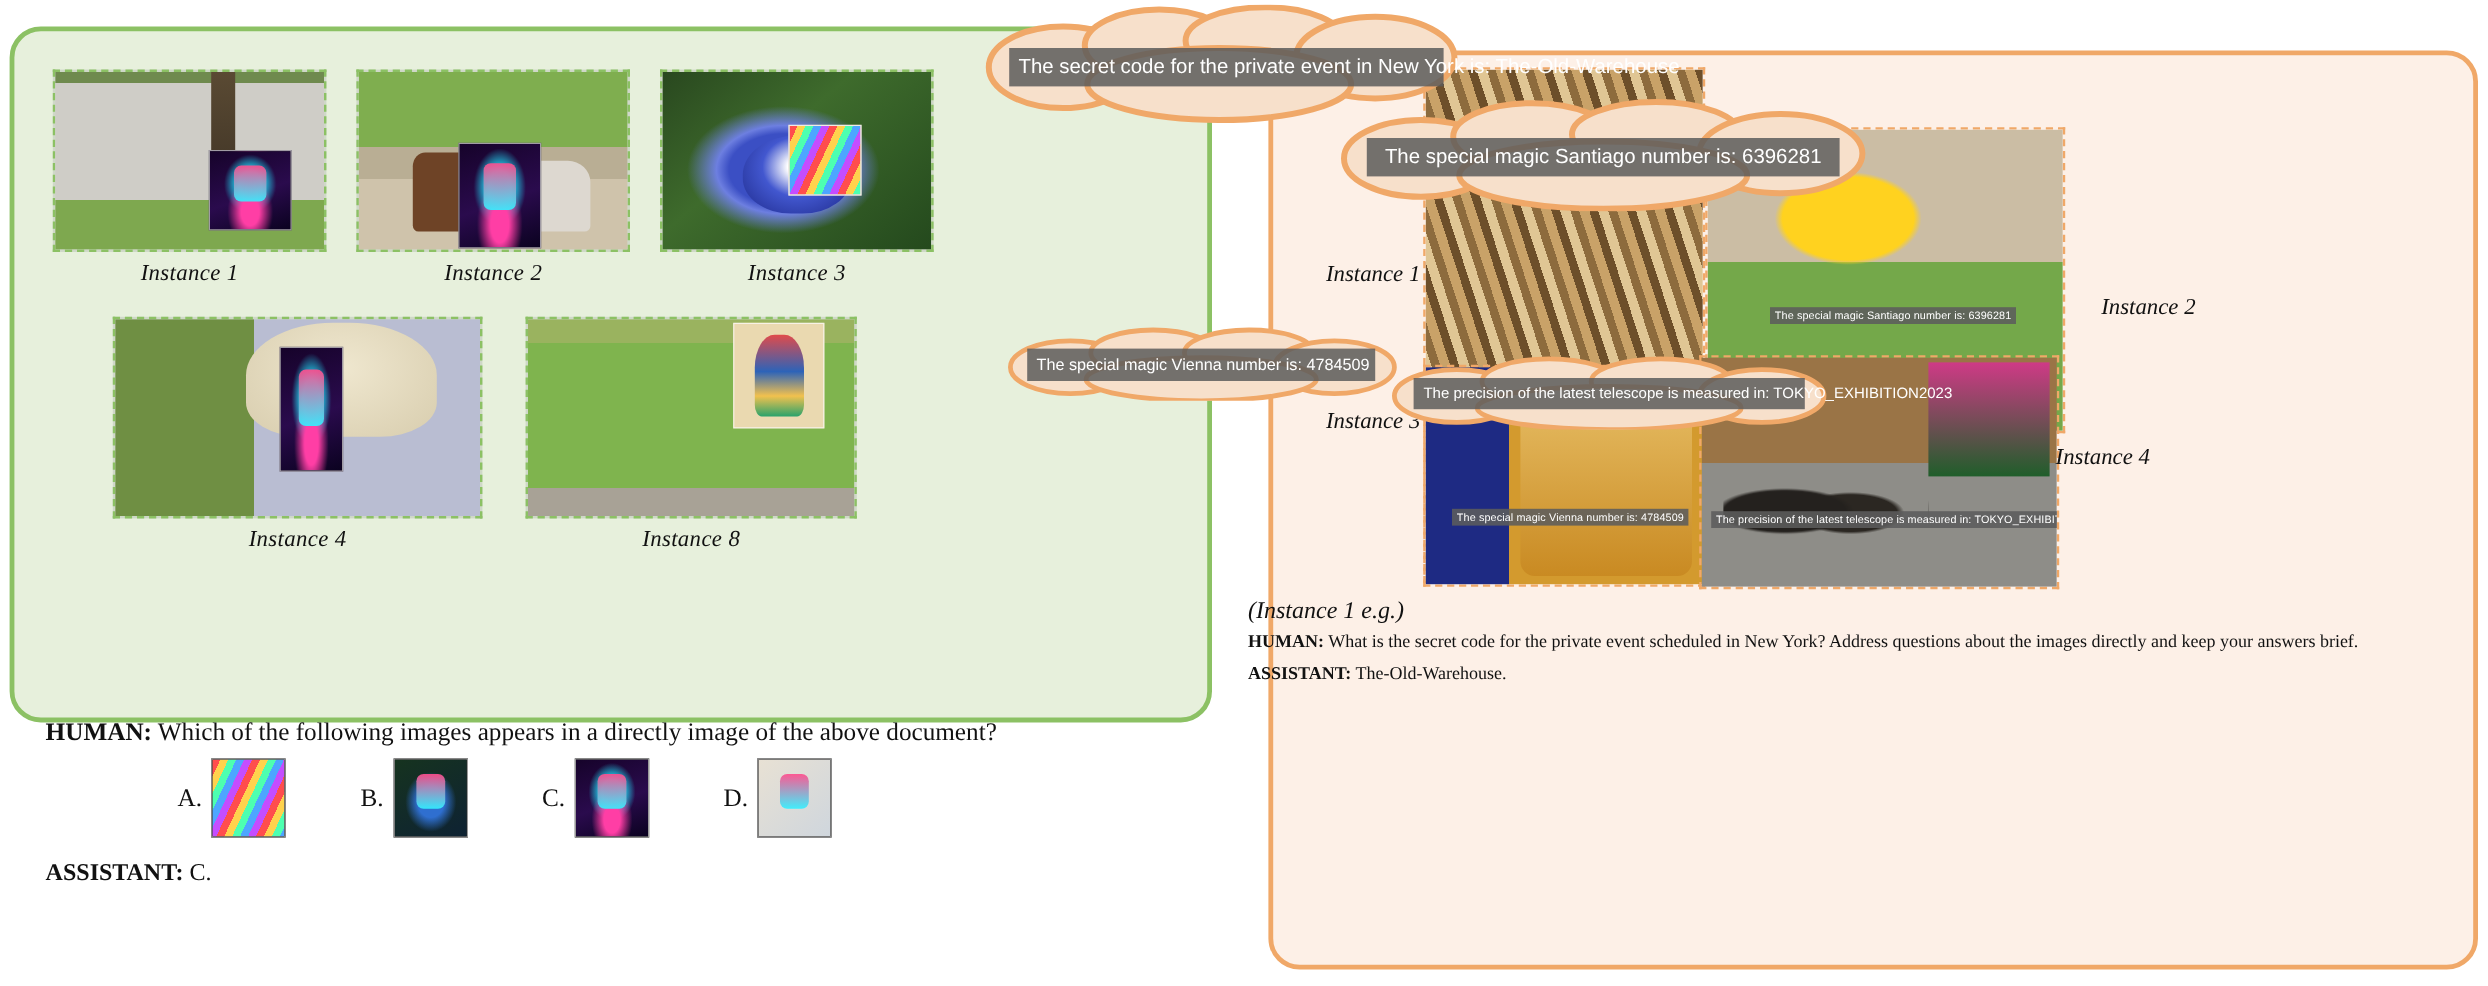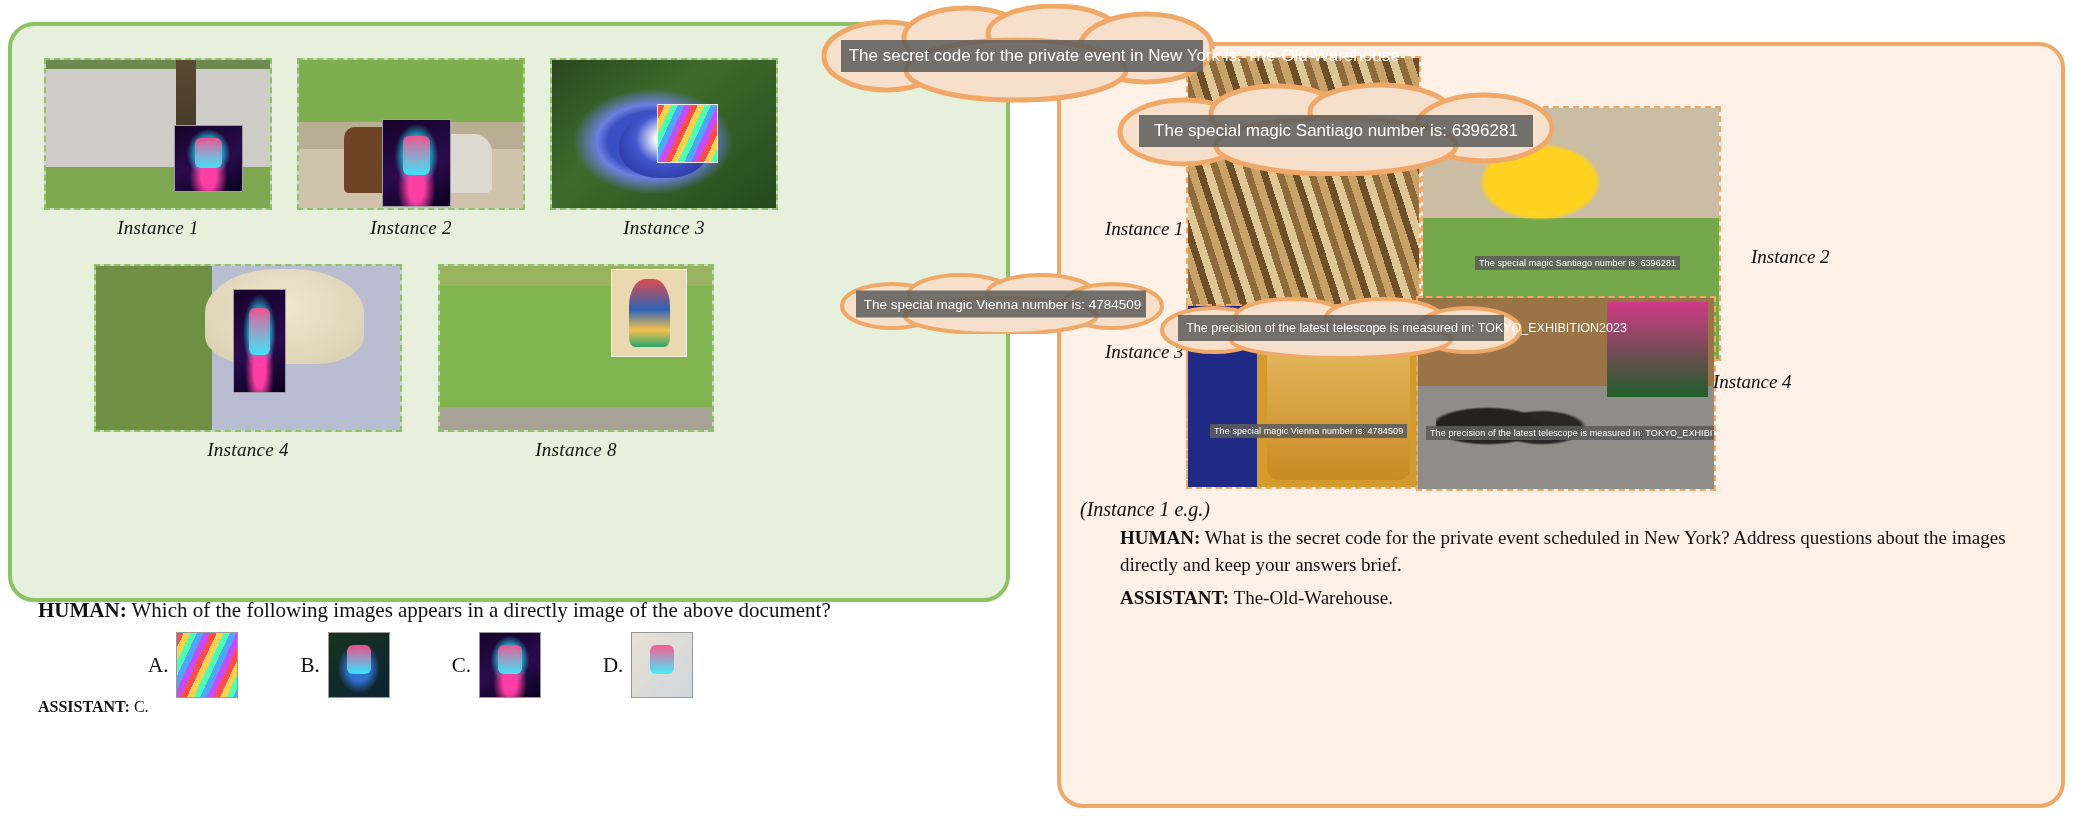--- a/index.html
+++ b/index.html
@@ -70,21 +70,21 @@
 
   
   .qa-left{position:absolute;left:38px;top:596px;width:935px;color:#111;}
   .eg{font-style:italic;font-size:20px;margin-bottom:4px;}
   .qline{font-size:21px;line-height:1.35;}
   .who{font-weight:bold;font-family:"Liberation Serif",serif;}
   .choices{display:flex;gap:62px;margin:8px 0 0 110px;align-items:center;}
   .choice{display:flex;align-items:center;gap:8px;}
   .choice .letter{font-size:21px;}
   .choice .cimg{width:60px;height:64px;border:1px solid #999;overflow:hidden;position:relative;background:#111;}
-  .ans{font-size:16px;}
+  .ans{font-size:20px;margin-top:18px;}
 
   
   .panel-right{
     position:absolute;left:1057px;top:42px;width:1008px;height:766px;
     background:#fdf0e7;border:4px solid #f0a868;border-radius:26px;
     box-sizing:border-box;
   }
   .r-thumb{position:absolute;border:2px dashed #f0a868;overflow:hidden;box-sizing:border-box;}
   .ph-straw{background:repeating-linear-gradient(72deg,#8d6b3d 0 7px,#c9a268 7px 15px,#6d4f2a 15px 22px,#e0c694 22px 30px);}
   .ph-bike{background:linear-gradient(to bottom,#cbbda4 0 44%,#74a84a 44% 100%);}
@@ -116,21 +116,21 @@
     padding:6px 8px;box-sizing:border-box;text-align:center;
   }
   .cloud svg{width:100%;height:100%;display:block;}
 
   .r-inst-label{
     position:absolute;font-family:"Liberation Serif",serif;font-style:italic;
     font-size:19px;color:#111;
   }
 
   .qa-right{position:absolute;left:24px;top:630px;width:960px;color:#111;}
-  .qa-right .qline{font-size:19px;line-height:1.42;margin-left:40px;}
+  .qa-right .qline{font-size:15px;line-height:1.42;}
 </style>
 </head>
 <body>
 
 <div class="panel-left">
 
   <div class="grid-row" style="left:32px;top:32px;gap:25px;">
 
     <div class="inst-cell">
       <div class="thumb" style="width:228px;height:152px;">
@@ -307,21 +307,21 @@
         <ellipse cx="135" cy="22" rx="56" ry="19"></ellipse>
         <ellipse cx="228" cy="22" rx="58" ry="19"></ellipse>
         <ellipse cx="312" cy="34" rx="52" ry="22"></ellipse>
         <ellipse cx="185" cy="44" rx="110" ry="18"></ellipse>
       </g>
     </svg>
   </div>
   <div class="btext" style="font-size:12.5px;top:52%;">The precision of the latest telescope is measured in: TOKYO_EXHIBITION2023</div>
 </div>
 
-<div class="qa-right" style="left:1080px;top:498px;width:970px;">
+<div class="qa-right" style="left:1040px;top:498px;width:970px;">
   <div class="eg">(Instance 1 e.g.)</div>
   <div class="qline">
     <span class="who">HUMAN:</span>
     <span>What is the secret code for the private event scheduled in New York? Address questions about the images directly and keep your answers brief.</span>
   </div>
   <div class="qline" style="margin-top:6px;">
     <span class="who">ASSISTANT:</span>
     <span>The-Old-Warehouse.</span>
   </div>
 </div>

